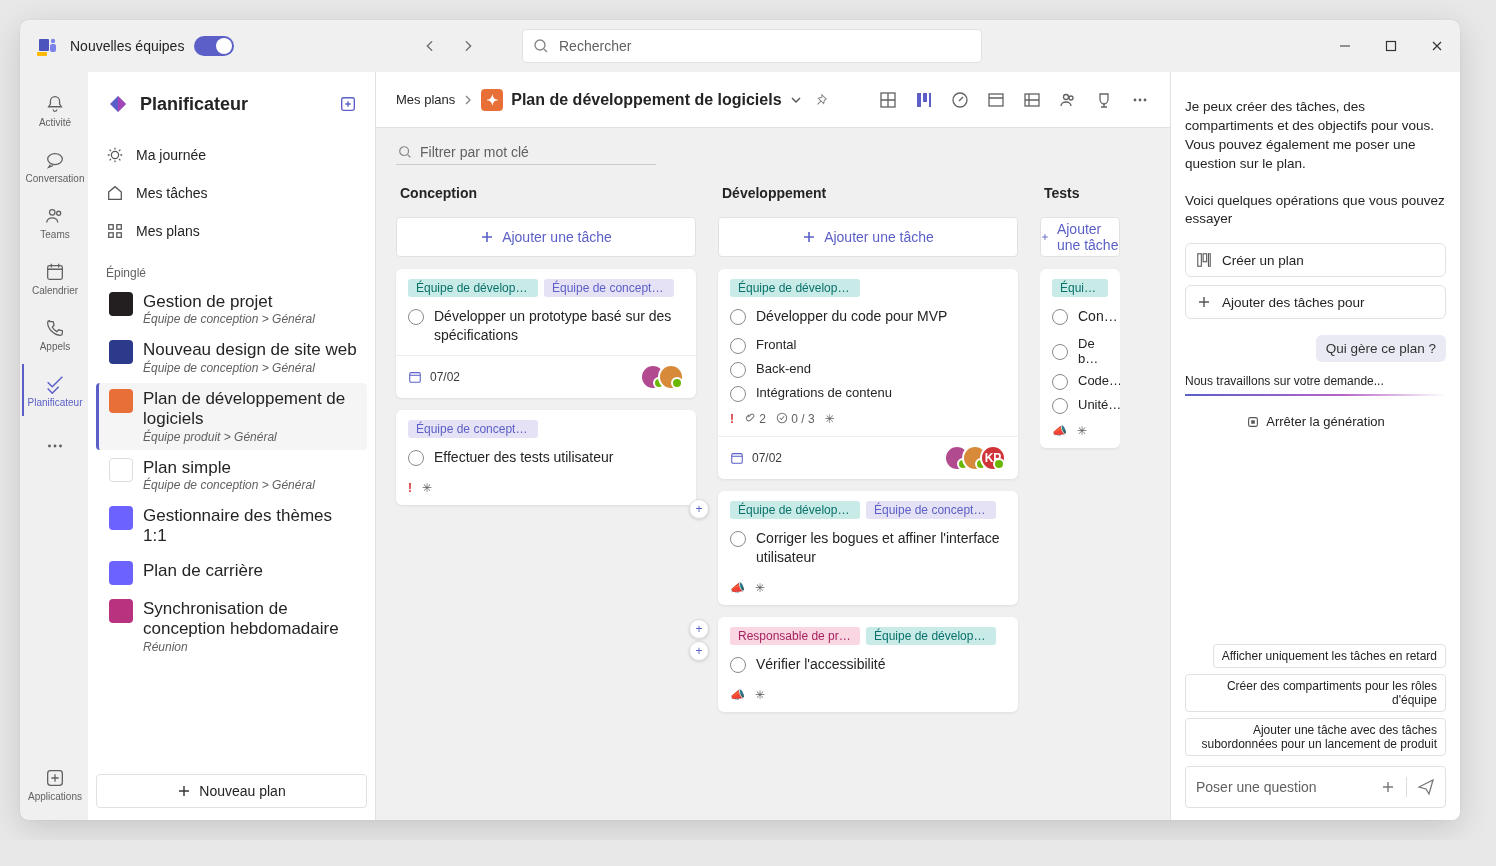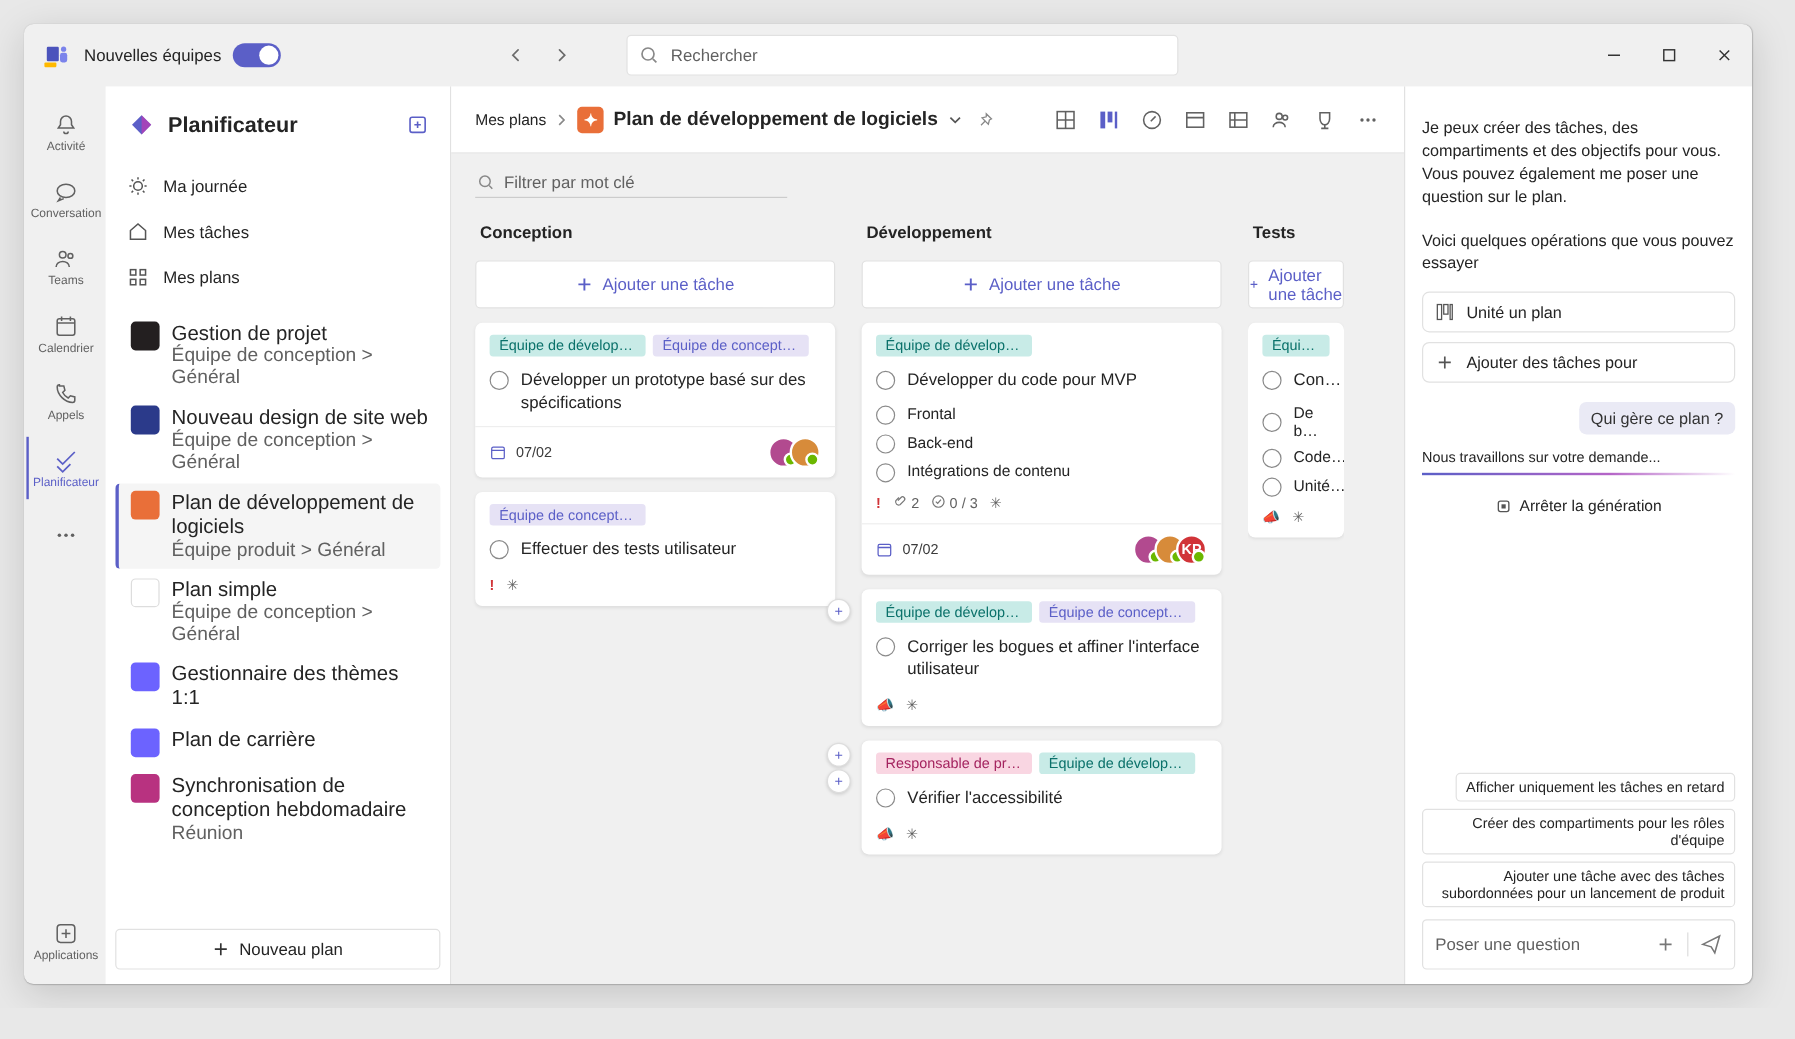--- a/index.html
+++ b/index.html
@@ -140,21 +140,21 @@
   .pin {
     display: flex; gap: 10px; align-items: flex-start;
     padding: 6px 10px; border-radius: 4px; cursor: pointer;
     border-left: 3px solid transparent;
   }
   .pin.active { background: #f5f5f5; border-left-color: var(--primary-light); }
   .pin .picon {
     width: 24px; height: 24px; border-radius: 4px; flex: 0 0 24px;
   }
   .pin .ptitle { font-size: 17px; line-height: 1.2; }
-  .pin .psub   { font-size: 16px; color: var(--muted); }
+  .pin .psub   { font-size: 12px; color: var(--muted); font-style: italic; }
 
   .new-plan {
     margin-top: auto;
     border: 1px solid var(--border);
     border-radius: 4px;
     height: 34px;
     display: flex; align-items: center; justify-content: center; gap: 8px;
     cursor: pointer;
   }
 
@@ -437,20 +437,21 @@
           <svg width="18" height="18" viewBox="0 0 20 20">
               <rect x="3" y="3" width="5" height="5" stroke="#555" stroke-width="1.4" fill="none"></rect>
               <rect x="12" y="3" width="5" height="5" stroke="#555" stroke-width="1.4" fill="none"></rect>
               <rect x="3" y="12" width="5" height="5" stroke="#555" stroke-width="1.4" fill="none"></rect>
               <rect x="12" y="12" width="5" height="5" stroke="#555" stroke-width="1.4" fill="none"></rect>
             </svg>
           <span>Mes plans</span>
         </div>
       </div>
 
+      <div class="sb-gh">Épinglé</div>
       <div class="pin-list" id="pin-list">
           <div class="pin">
     <span class="picon" style="background:#231f20;border:none"></span>
     <div>
       <div class="ptitle">Gestion de projet</div>
       <div class="psub">Équipe de conception &gt; Général</div>
     </div>
           </div>
           <div class="pin">
     <span class="picon" style="background:#2b3a8a;border:none"></span>
@@ -768,21 +769,21 @@
       <div class="cp-msg">Je peux créer des tâches, des compartiments et des objectifs pour vous. Vous pouvez également me poser une question sur le plan.</div>
       <div class="cp-msg" style="margin-top:18px">Voici quelques opérations que vous pouvez essayer</div>
 
       <div class="cp-chips">
         <div class="cp-chip">
           <svg width="16" height="16" viewBox="0 0 18 18">
               <rect x="2" y="2" width="4" height="14" stroke="#555" stroke-width="1.2" fill="none"></rect>
               <rect x="8" y="2" width="4" height="9" stroke="#555" stroke-width="1.2" fill="none"></rect>
               <rect x="14" y="2" width="2" height="14" stroke="#555" stroke-width="1.2" fill="none"></rect>
             </svg>
-          <span>Unité un plan</span>
+          <span>Créer un plan</span>
         </div>
         <div class="cp-chip">
           <svg width="16" height="16" viewBox="0 0 16 16">
               <path d="M8 3v10M3 8h10" stroke="#555" stroke-width="1.4"></path>
             </svg>
           <span>Ajouter des tâches pour</span>
         </div>
       </div>
 
       <div class="cp-user">Qui gère ce plan ?</div>

